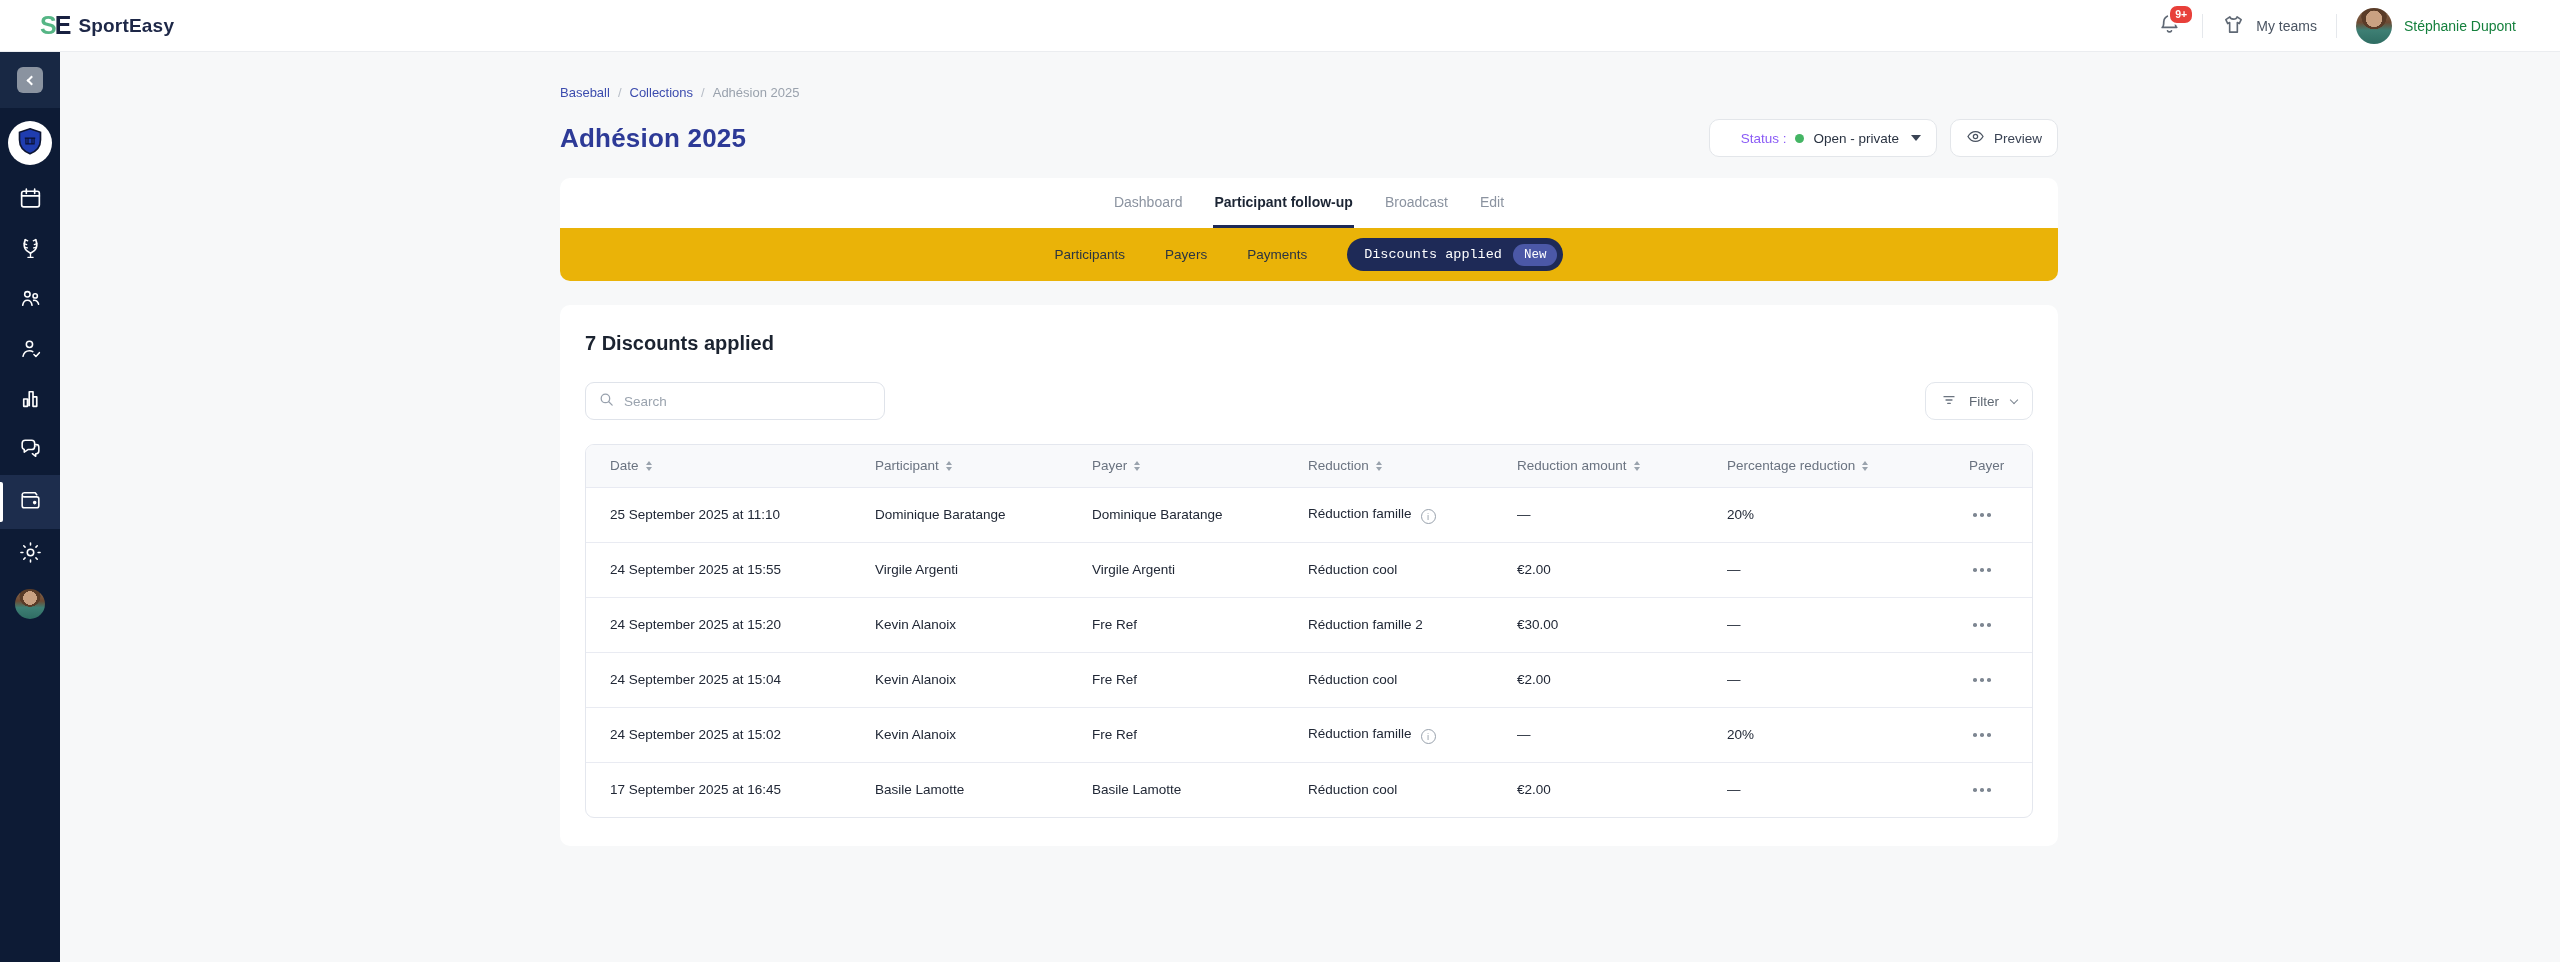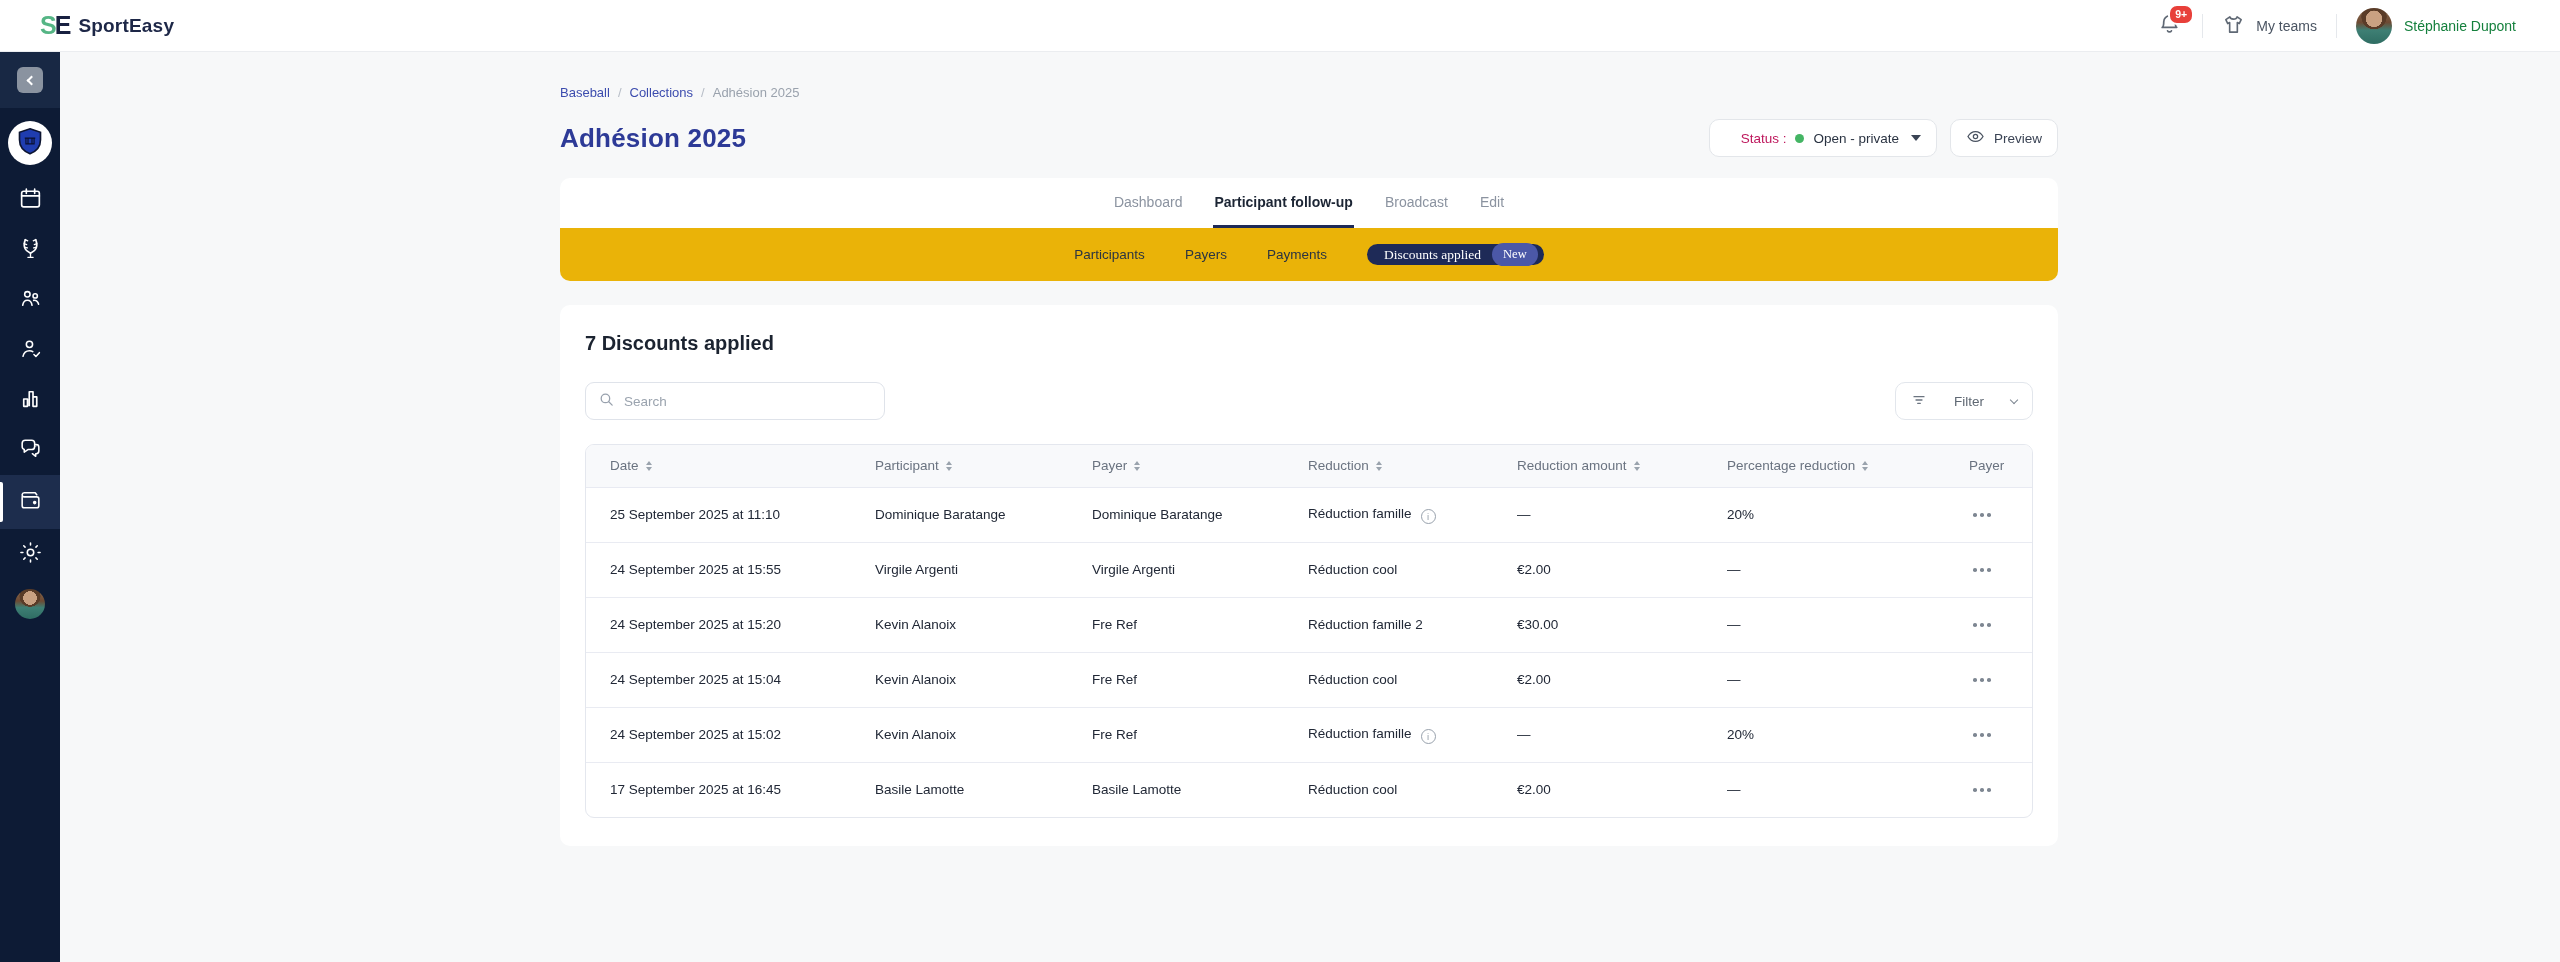--- a/index.html
+++ b/index.html
@@ -60,48 +60,48 @@
   .content { position:absolute; left:560px; top:52px; width:1498px; z-index:5; }
   .crumb { margin-top:33px; font-size:13px; display:flex; align-items:center; }
   .crumb a { color:#3c4cae; text-decoration:none; cursor:pointer; }
   .crumb .sep { color:#b6bcc6; margin:0 8px; }
   .crumb .current { color:#9aa2ad; }
   .title-row { display:flex; justify-content:space-between; align-items:center; margin-top:19px; }
   h1 { font-size:26px; font-weight:700; color:#2d3a97; letter-spacing:.2px; }
   .actions { display:flex; gap:13px; }
   .pill-btn { height:38px; background:#fff; border:1px solid #e3e6ea; border-radius:10px; cursor:pointer;
     display:flex; align-items:center; gap:9px; padding:0 15px; font-size:13.5px; font-family:inherit; }
-  .status-label { color:#be185d;margin-left:16px; }
+  .status-label { color:#8b5cf6;margin-left:16px; }
   .status-dot { width:9px; height:9px; border-radius:50%; background:#44b564; }
   .status-value { color:#2a3342; font-weight:500; }
   .caret-down { width:0; height:0; border-left:5px solid transparent; border-right:5px solid transparent; border-top:6px solid #3a4354; margin-left:3px; }
   .preview-label { color:#3a4354; font-weight:500; }
 
   
   .card { margin-top:21px; border-radius:10px; overflow:hidden; }
   .tabbar { background:#fff; height:50px; display:flex; justify-content:center; gap:30px; }
   .tab { display:flex; align-items:center; font-size:14px; color:#8b93a0; cursor:pointer;
     border-bottom:3px solid transparent; padding:0 1px; }
   .tab.active { color:#1c2534; font-weight:600; border-bottom-color:#1e2a57; }
   .subtabbar { background:#eab308; height:53px; display:flex; justify-content:center; align-items:center; gap:40px; }
   .subtab { font-size:13.5px; color:#2a3442; cursor:pointer; background:none; border:0; font-family:inherit; }
-  .subtab-pill { background:#1e2a57; color:#fff; border:0; cursor:pointer; border-radius:20px; height:21px;
-    display:flex; align-items:center; gap:11px; padding:0 6px 0 17px; font-size:13.5px; font-family:Liberation Serif, serif; }
+  .subtab-pill { background:#1e2a57; color:#fff; border:0; cursor:pointer; border-radius:20px; height:33px;
+    display:flex; align-items:center; gap:11px; padding:0 6px 0 17px; font-size:13.5px; font-family:Liberation Mono, monospace; }
   .new-badge { background:#4b58a7; color:#fff; border-radius:12px; padding:4px 11px; font-size:12.5px; }
 
   
   .table-card { margin-top:24px; background:#fff; border-radius:10px; padding:27px 25px 28px; }
   h2 { font-size:20px; font-weight:700; color:#1b2330; }
   .toolbar { margin-top:27px; display:flex; justify-content:space-between; align-items:center; }
   .search { width:300px; height:38px; border:1px solid #dfe3ea; border-radius:9px; background:#fff;
     display:flex; align-items:center; gap:9px; padding:0 12px; }
   .search input { border:0; outline:0; flex:1; font-size:13.5px; font-family:inherit; color:#333; background:transparent; }
   .search input::placeholder { color:#9aa3ae; }
   .filter-btn { height:38px; border:1px solid #e2e6ec; border-radius:10px; background:#fff; cursor:pointer;
-    display:flex; align-items:center; gap:27px; padding:0 15px; color:#5f6873; font-size:13.5px; font-family:inherit; }
+    display:flex; align-items:center; gap:12px; padding:0 15px; color:#5f6873; font-size:13.5px; font-family:inherit; }
   .chev-sm { width:6px; height:6px; border-right:1.6px solid #7c8590; border-bottom:1.6px solid #7c8590; transform:rotate(45deg); margin-top:-3px; }
 
   .tablewrap { margin-top:24px; border:1px solid #e4e7ee; border-radius:9px; overflow:hidden; }
   table { width:100%; border-collapse:collapse; table-layout:fixed; font-size:13.5px; }
   thead th { background:#f8f9fb; height:42px; text-align:left; font-weight:400; color:#6a7380;
     padding:0 8px 0 24px; border-bottom:1px solid #e8eaf2; cursor:pointer; }
   .th-inner { display:inline-flex; align-items:center; }
   .sort { display:inline-flex; flex-direction:column; gap:2.5px; margin-left:7px; }
   .sort i { display:block; width:0; height:0; border-left:3.5px solid transparent; border-right:3.5px solid transparent; }
   .sort .up { border-bottom:4px solid #9aa3ad; }

